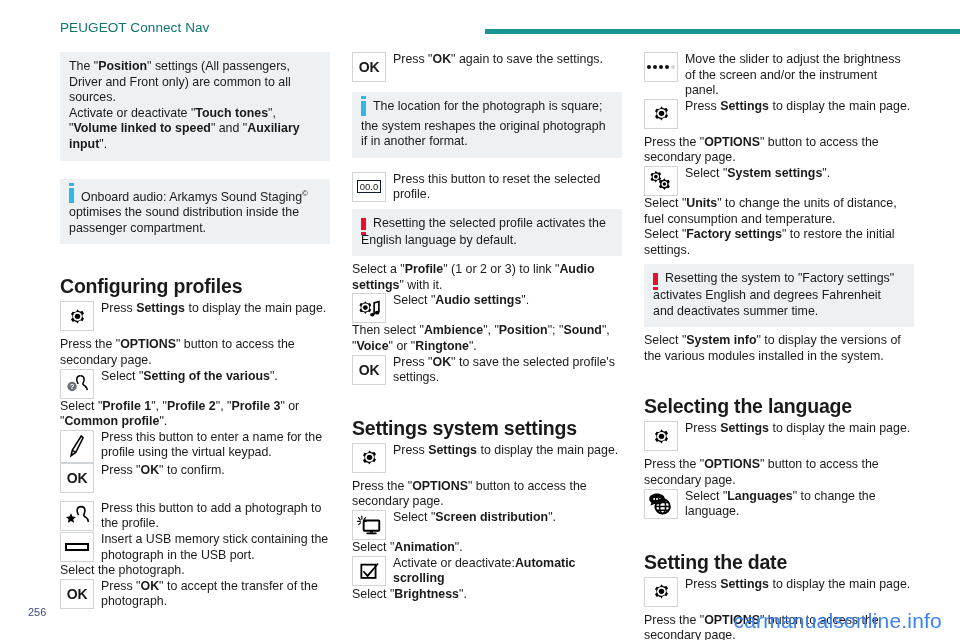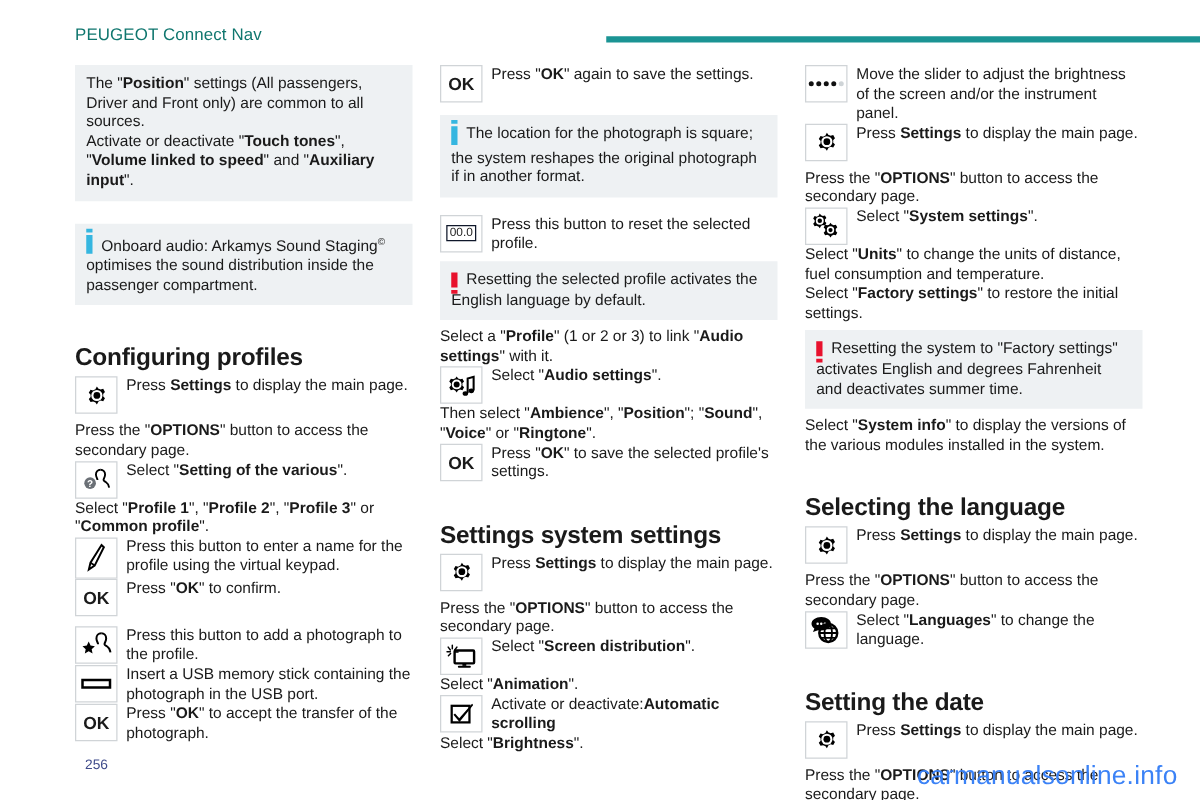--- a/index.html
+++ b/index.html
@@ -182,21 +182,20 @@
   .dots i.dim { background: #cfd4d7; }
 
   
   .page-num {
     position: absolute;
     left: 28px;
     bottom: 22px;
     font-size: 11px;
     color: #3e4a8a;
     font-family: "Liberation Sans", sans-serif;
-    margin-left: 40px;
   }
   .watermark {
     position: absolute;
     right: 18px;
     bottom: 7px;
     font-size: 21px;
     color: #3b82f6;
     letter-spacing: 0.2px;
     font-family: "Liberation Sans", sans-serif;
   }
@@ -283,20 +282,21 @@
       <div class="irow-text">Press this button to add a photograph to the profile.</div>
     </div>
 
     <div class="irow">
       <div class="ibox">
         <div class="usb-bar"></div>
       </div>
       <div class="irow-text">Insert a USB memory stick containing the photograph in the USB port.</div>
     </div>
 
+    <p class="para">Select the photograph.</p>
 
     <div class="irow">
       <div class="ibox">
         <span class="ok-text">OK</span>
       </div>
       <div class="irow-text">Press "<b>OK</b>" to accept the transfer of the photograph.</div>
     </div>
 
   </div>
 

